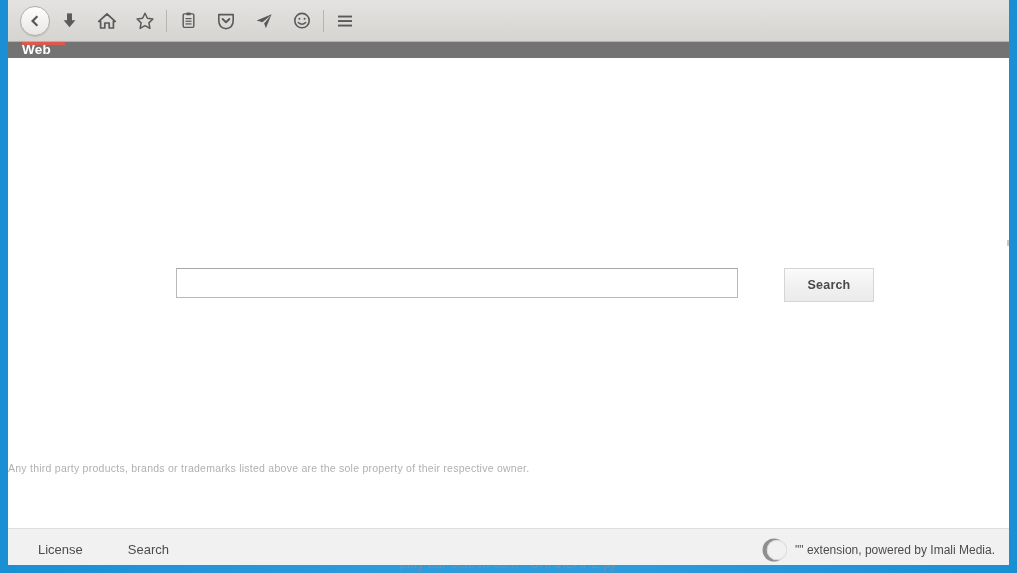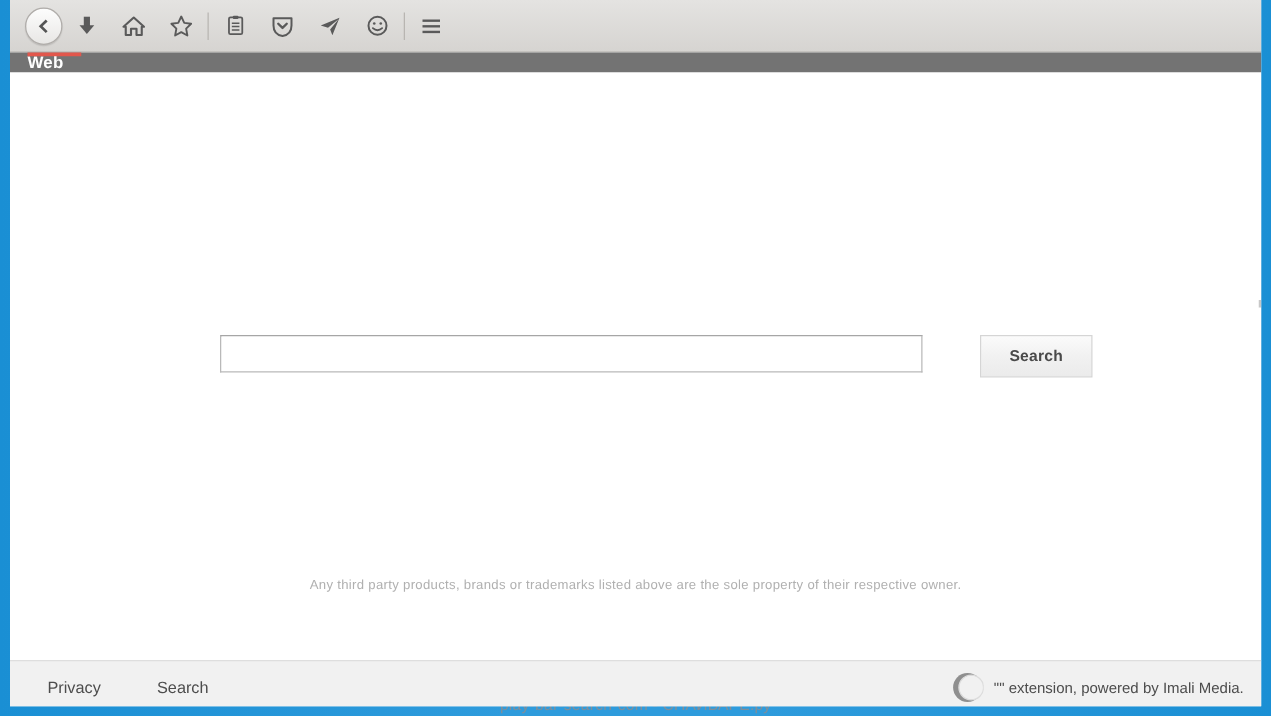--- a/index.html
+++ b/index.html
@@ -194,21 +194,20 @@
     font-weight: bold;
     font-family: "Liberation Sans", sans-serif;
     cursor: pointer;
     letter-spacing: .2px;
   }
   #disclaimer {
     position: absolute;
     left: 0;
     right: 0;
     top: 404px;
-    text-align: center;
     font-size: 10.5px;
     color: #b0b0b0;
     letter-spacing: .25px;
   }
 
   
   #site-footer {
     position: relative;
     height: 42px;
     background: #f1f1f1;
@@ -347,21 +346,21 @@
       <div id="search-row">
         <input id="search-input" type="text" placeholder="" style="">
         <button id="search-button">Search</button>
       </div>
 
       <div id="disclaimer">Any third party products, brands or trademarks listed above are the sole property of their respective owner.</div>
 
     </div>
 
     <div id="site-footer">
-      <a class="footer-link">Privacy</a>
+      <a class="footer-link">License</a>
       <a class="footer-link">Search</a>
 
       <div id="footer-right">
         <svg id="footer-logo" viewBox="0 0 28 28">
           <defs>
             <mask id="crescent-mask">
               <rect x="0" y="0" width="28" height="28" fill="#fff"></rect>
               <circle cx="17.2" cy="14" r="10.6" fill="#000"></circle>
             </mask>
           </defs>

